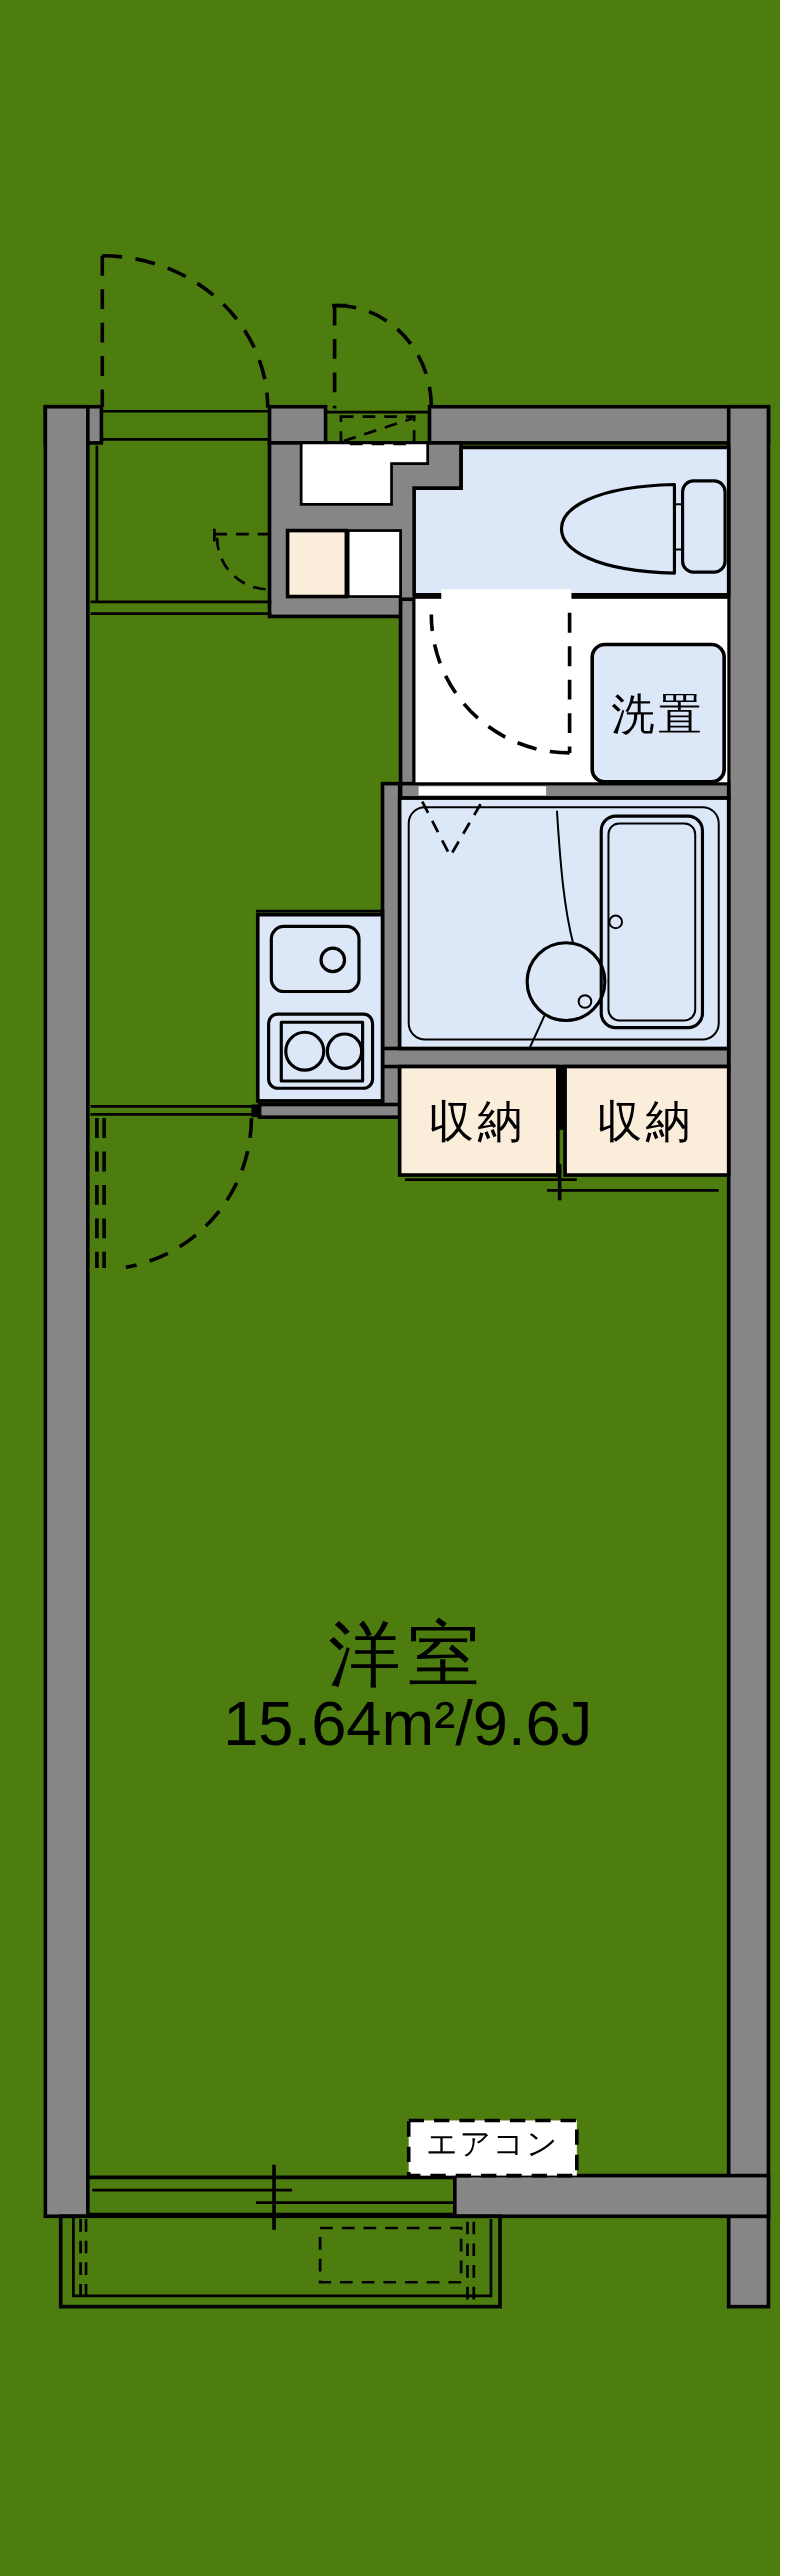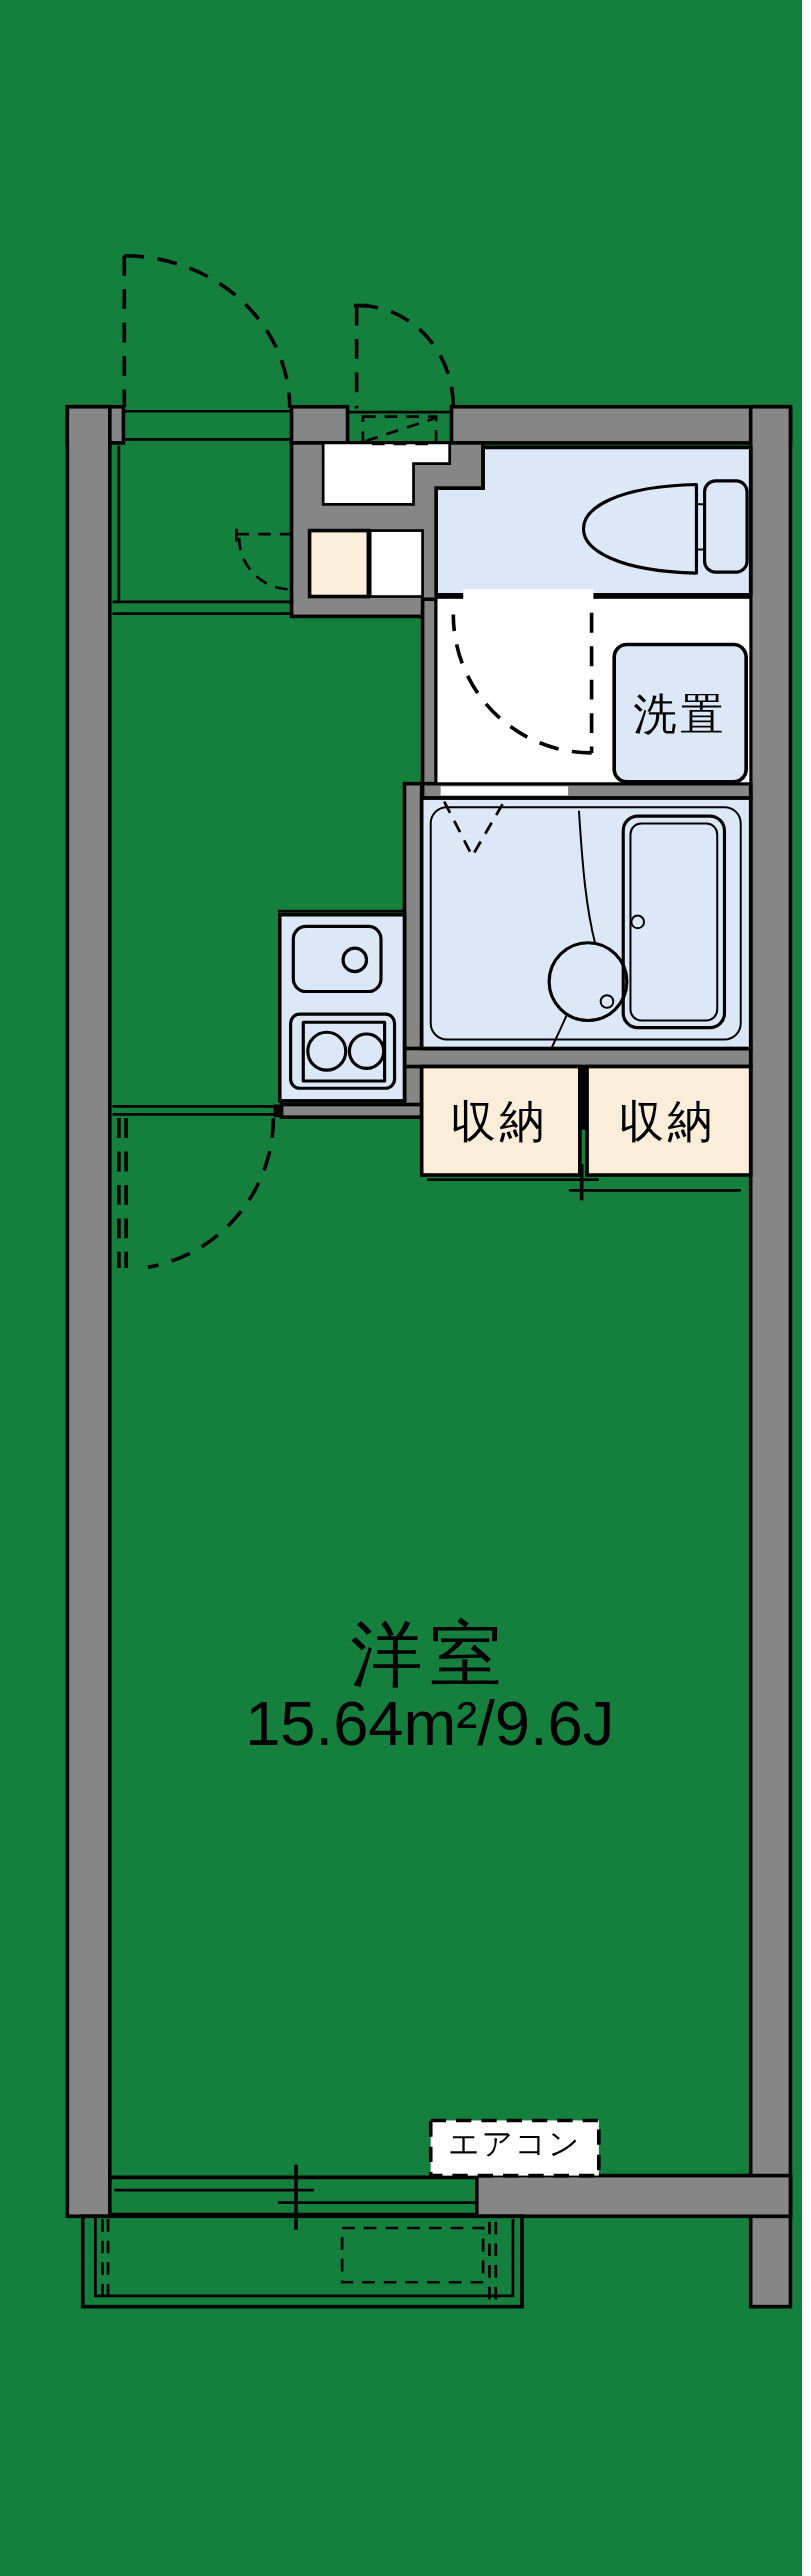--- a/index.html
+++ b/index.html
@@ -1,17 +1,17 @@
 <!DOCTYPE html>
 <html style="font-size:14.5px"><head>
 <meta charset="utf-8">
 <style>
   html,body{margin:0;padding:0;background:#ffffff;}
-  .plan-wrap{position:relative;width:780px;height:2576px;background:#15803d;overflow:hidden;
-             font-family:"Liberation Sans", sans-serif;padding-left:22px;}
+  .plan-wrap{position:relative;width:780px;height:2576px;background:#4d7c0f;overflow:hidden;
+             font-family:"Liberation Sans", sans-serif;}
   svg{display:block;}
   .wall{fill:#868686;stroke:#000000;stroke-width:4;}
   .room-blue{fill:#dce8f8;stroke:#000000;stroke-width:4;}
   .room-white{fill:#ffffff;stroke:#000000;stroke-width:3;}
   .closet{fill:#faeedb;stroke:#000000;stroke-width:4;}
   .fixture{fill:none;stroke:#000000;stroke-width:3.5;stroke-linejoin:round;}
   .fixture-thin{fill:none;stroke:#000000;stroke-width:2.2;}
   .thinline{stroke:#000000;stroke-width:3;fill:none;}
   .thickline{stroke:#000000;stroke-width:4;fill:none;}
   .door{fill:none;stroke:#000000;stroke-width:4;stroke-dasharray:22 15;}

